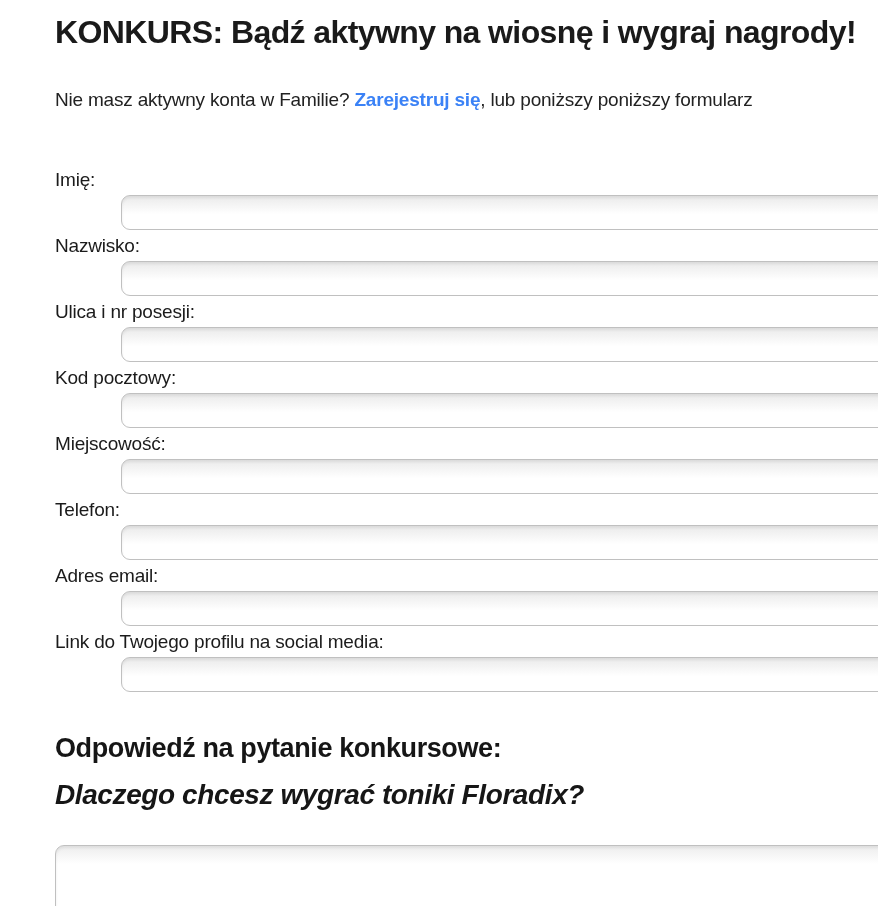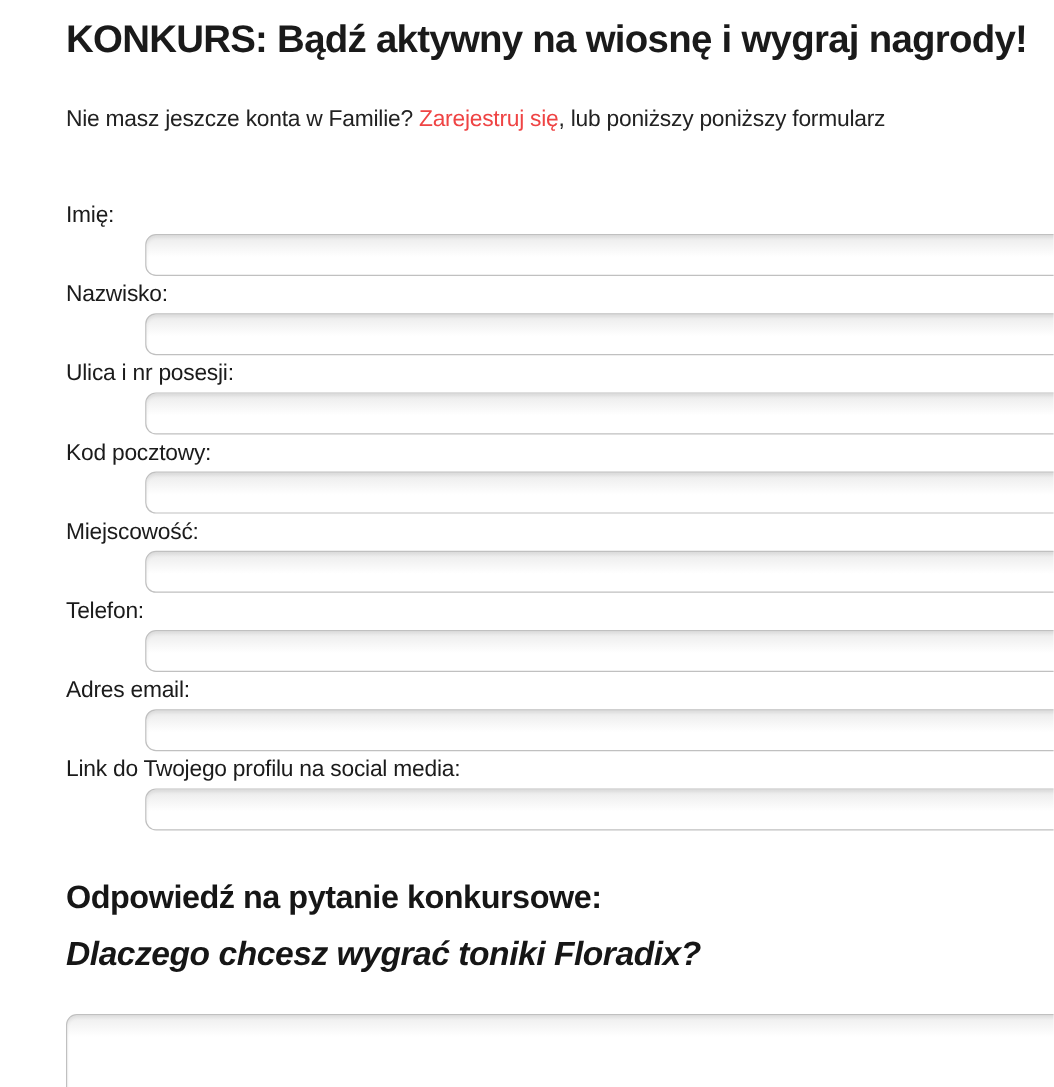--- a/index.html
+++ b/index.html
@@ -29,22 +29,22 @@
 
   .intro {
     margin-top: 37px;
     font-size: 19px;
     line-height: 24px;
     color: #222222;
     letter-spacing: -0.2px;
   }
 
   .register-link {
-    color: #ef4444;
-    font-weight: 400;
+    color: #3b82f6;
+    font-weight: 700;
     text-decoration: none;
     cursor: pointer;
     text-align: center;
   }
 
   .contest-form { margin-top: 57px; }
 
   .field { margin-bottom: 5px; }
 
   .field-label {
@@ -107,21 +107,21 @@
     color: #222;
   }
 </style>
 </head>
 <body>
 
 <div class="page">
 
   <h1 class="page-title">KONKURS: Bądź aktywny na wiosnę i wygraj nagrody!</h1>
 
-  <p class="intro"><span>Nie masz jeszcze konta w Familie? </span><a class="register-link">Zarejestruj się</a><span>, lub poniższy poniższy formularz</span></p>
+  <p class="intro"><span>Nie masz aktywny konta w Familie? </span><a class="register-link">Zarejestruj się</a><span>, lub poniższy poniższy formularz</span></p>
 
   <form class="contest-form">
 
     <div class="field">
       <label class="field-label">Imię:</label>
       <input type="text" class="text-input" value="" style="">
     </div>
 
     <div class="field">
       <label class="field-label">Nazwisko:</label>

